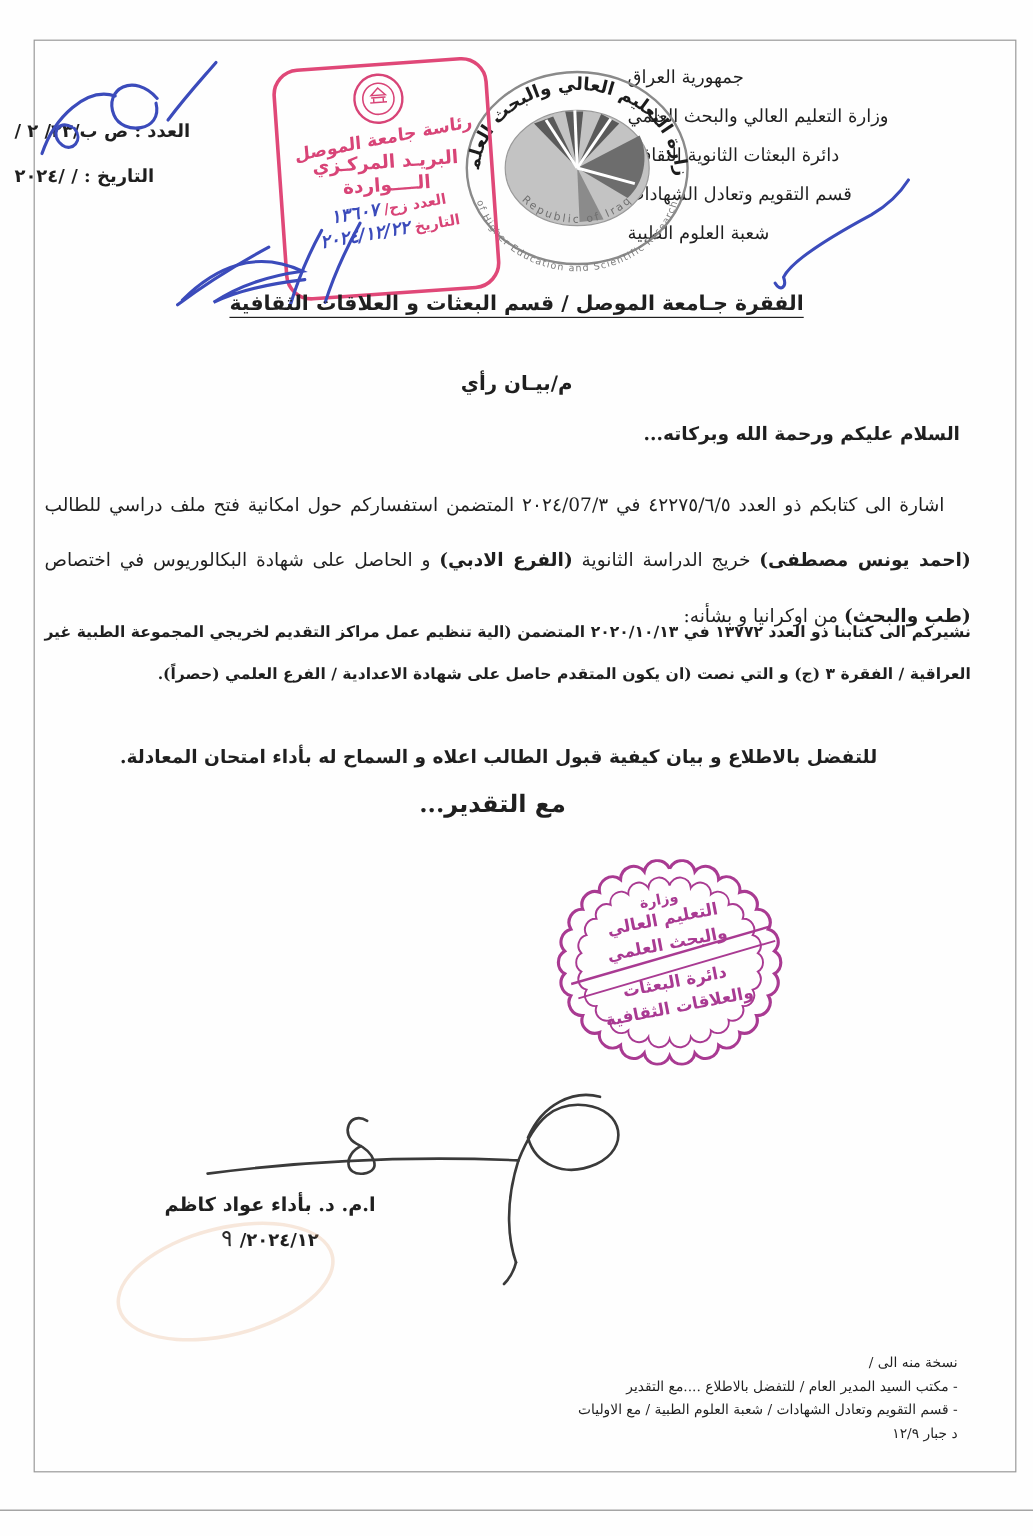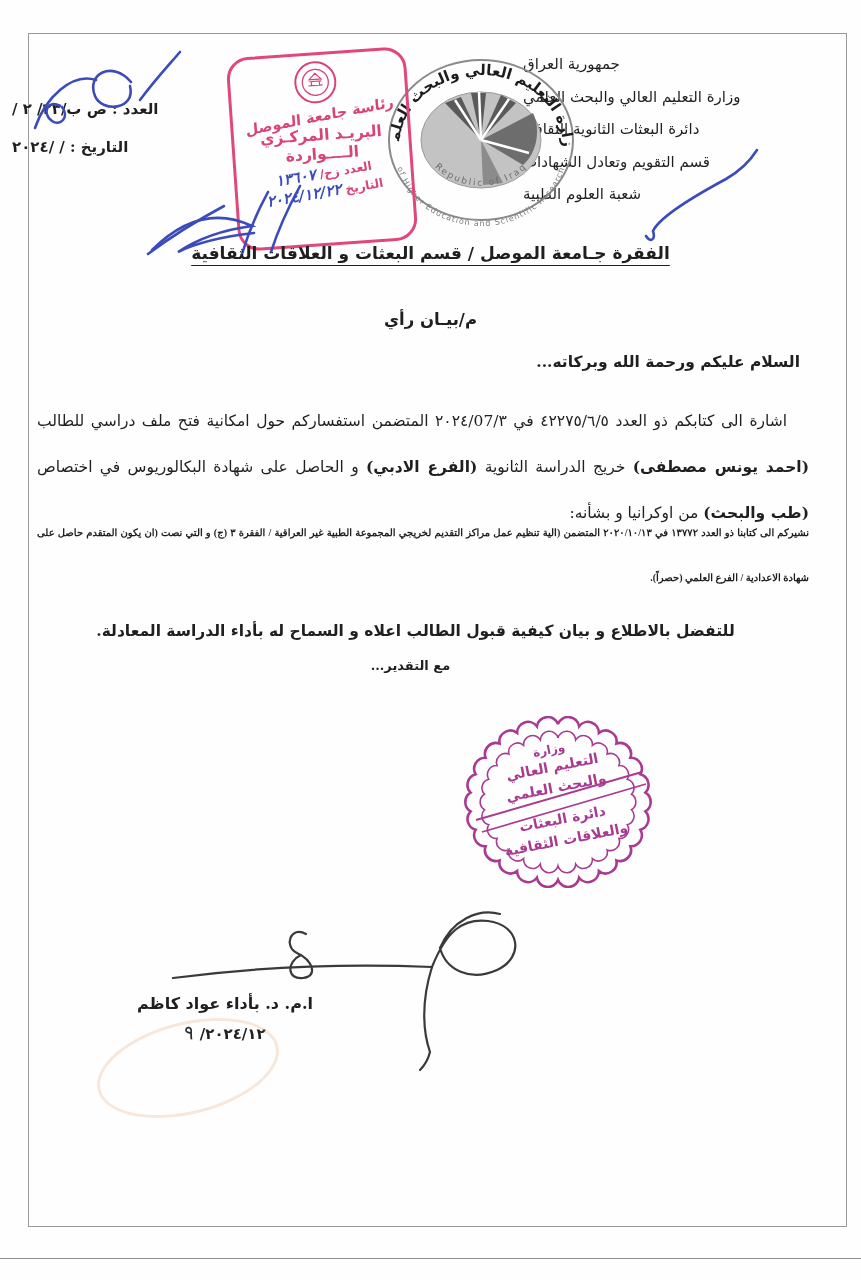--- a/index.html
+++ b/index.html
@@ -24,23 +24,23 @@
   #in-stamp .hw{font-size:15px;letter-spacing:1px;}
   
   #logo{left:383px;top:55px;}
   
   .title{left:80px;right:80px;top:243px;text-align:center;font-size:17px;font-weight:700;
          text-decoration:underline;text-underline-offset:6px;}
   .subject{left:60px;right:60px;top:310px;text-align:center;font-size:16.5px;font-weight:700;}
   .greeting{right:61px;top:352px;font-size:15.5px;font-weight:700;}
   .p1{left:37px;right:52px;top:398px;font-size:15.5px;line-height:46px;text-align:justify;text-indent:22px;}
   .p1 b{font-weight:700;}
-  .p2{left:37px;right:52px;top:510px;font-size:10px;font-weight:700;line-height:45px;text-align:justify;font-family:Liberation Serif, serif;}
+  .p2{left:37px;right:52px;top:510px;font-size:13px;font-weight:700;line-height:35px;text-align:justify;}
   .p3{left:60px;right:90px;top:621px;font-size:15.5px;font-weight:700;text-align:center;}
-  .closing{left:0;right:40px;top:658px;text-align:center;font-size:13px;font-weight:700;}
+  .closing{left:0;right:40px;top:658px;text-align:center;font-size:20px;font-weight:700;}
   
   #round-stamp{left:462px;top:716px;}
   #round-stamp-text{left:478px;top:742px;width:160px;text-align:center;color:#a93a92;
         transform:rotate(-11deg);font-weight:700;}
   #round-stamp-text .s1{font-size:12px;}
   #round-stamp-text .s2{font-size:14px;line-height:21px;}
   #round-stamp-text .s3{font-size:14px;line-height:22px;margin-top:10px;}
   
   .sig-block{left:40px;top:994px;width:370px;text-align:center;font-weight:700;}
   .sig-name{font-size:16px;}
@@ -140,21 +140,21 @@
   <div class="abs hw" style="left:255px;top:186px;font-size:26px;opacity:0;">١١</div>
 
   <div class="abs title rtl">الفقرة جـامعة الموصل / قسم البعثات و العلاقات الثقافية</div>
   <div class="abs greeting rtl">السلام عليكم ورحمة الله وبركاته...</div>
   <div class="abs subject rtl">م/بيـان رأي</div>
 
   <div class="abs p1 rtl">
     <span>اشارة الى كتابكم ذو العدد ٤٢٢٧٥/٦/٥ في ٢٠٢٤/07/٣ المتضمن استفساركم حول امكانية فتح ملف دراسي للطالب </span><b>(احمد يونس مصطفى)</b><span> خريج الدراسة الثانوية </span><b>(الفرع الادبي)</b><span> و الحاصل على شهادة البكالوريوس في اختصاص </span><b>(طب والبحث)</b><span> من اوكرانيا و بشأنه:</span>
   </div>
   <div class="abs p2 rtl">نشيركم الى كتابنا ذو العدد ١٣٧٧٢ في ٢٠٢٠/١٠/١٣ المتضمن (الية تنظيم عمل مراكز التقديم لخريجي المجموعة الطبية غير العراقية / الفقرة ٣ (ج) و التي نصت (ان يكون المتقدم حاصل على شهادة الاعدادية / الفرع العلمي (حصراً).</div>
-  <div class="abs p3 rtl">للتفضل بالاطلاع و بيان كيفية قبول الطالب اعلاه و السماح له بأداء الدراسة المعادلة.</div>
+  <div class="abs p3 rtl">للتفضل بالاطلاع و بيان كيفية قبول الطالب اعلاه و السماح له بأداء امتحان المعادلة.</div>
   <div class="abs closing rtl">مع التقدير...</div>
 
   <svg id="round-stamp" class="abs" width="192" height="172" viewBox="0 0 192 172">
     <path fill="none" stroke="#a93a92" stroke-width="2.6" d="M96.0,8.0 A11,11 0 0 1 117.1,10.3 A11,11 0 0 1 136.9,16.9 A11,11 0 0 1 154.4,27.6 A11,11 0 0 1 168.4,41.7 A11,11 0 0 1 178.3,58.3 A11,11 0 0 1 183.4,76.6 A11,11 0 0 1 183.4,95.4 A11,11 0 0 1 178.3,113.7 A11,11 0 0 1 168.4,130.3 A11,11 0 0 1 154.4,144.4 A11,11 0 0 1 136.9,155.1 A11,11 0 0 1 117.1,161.7 A11,11 0 0 1 96.0,164.0 A11,11 0 0 1 74.9,161.7 A11,11 0 0 1 55.1,155.1 A11,11 0 0 1 37.6,144.4 A11,11 0 0 1 23.6,130.3 A11,11 0 0 1 13.7,113.7 A11,11 0 0 1 8.6,95.4 A11,11 0 0 1 8.6,76.6 A11,11 0 0 1 13.7,58.3 A11,11 0 0 1 23.6,41.7 A11,11 0 0 1 37.6,27.6 A11,11 0 0 1 55.1,16.9 A11,11 0 0 1 74.9,10.3 A11,11 0 0 1 96.0,8.0"></path>
     <path fill="none" stroke="#a93a92" stroke-width="1.6" d="M96.0,22.0 A9,9 0 0 1 113.7,23.9 A9,9 0 0 1 130.4,29.3 A9,9 0 0 1 145.1,38.1 A9,9 0 0 1 156.9,49.6 A9,9 0 0 1 165.2,63.3 A9,9 0 0 1 169.5,78.3 A9,9 0 0 1 169.5,93.7 A9,9 0 0 1 165.2,108.7 A9,9 0 0 1 156.9,122.4 A9,9 0 0 1 145.1,133.9 A9,9 0 0 1 130.4,142.7 A9,9 0 0 1 113.7,148.1 A9,9 0 0 1 96.0,150.0 A9,9 0 0 1 78.3,148.1 A9,9 0 0 1 61.6,142.7 A9,9 0 0 1 46.9,133.9 A9,9 0 0 1 35.1,122.4 A9,9 0 0 1 26.8,108.7 A9,9 0 0 1 22.5,93.7 A9,9 0 0 1 22.5,78.3 A9,9 0 0 1 26.8,63.3 A9,9 0 0 1 35.1,49.6 A9,9 0 0 1 46.9,38.1 A9,9 0 0 1 61.6,29.3 A9,9 0 0 1 78.3,23.9 A9,9 0 0 1 96.0,22.0"></path>
     <line x1="14" y1="104" x2="180" y2="56" stroke="#a93a92" stroke-width="2"></line>
     <line x1="20" y1="116" x2="184" y2="68" stroke="#a93a92" stroke-width="1.6"></line>
   </svg>
   <div class="abs rtl" id="round-stamp-text">
     <div class="s1">وزارة</div>
@@ -176,14 +176,20 @@
 
   <div class="abs sig-block rtl">
     <div class="sig-name">ا.م. د. بأداء عواد كاظم</div>
     <div class="sig-date">
       <span>٢٠٢٤/١٢/ </span><span class="hw9">٩</span>
     </div>
   </div>
 
   <div class="abs" id="remnant"></div>
 
+  <div class="abs footer rtl">
+    <div>نسخة منه الى /</div>
+    <div>- مكتب السيد المدير العام / للتفضل بالاطلاع ....مع التقدير</div>
+    <div>- قسم التقويم وتعادل الشهادات / شعبة العلوم الطبية / مع الاوليات</div>
+    <div>د جبار ١٢/٩</div>
+  </div>
 
 </div>
 
 </body></html>

